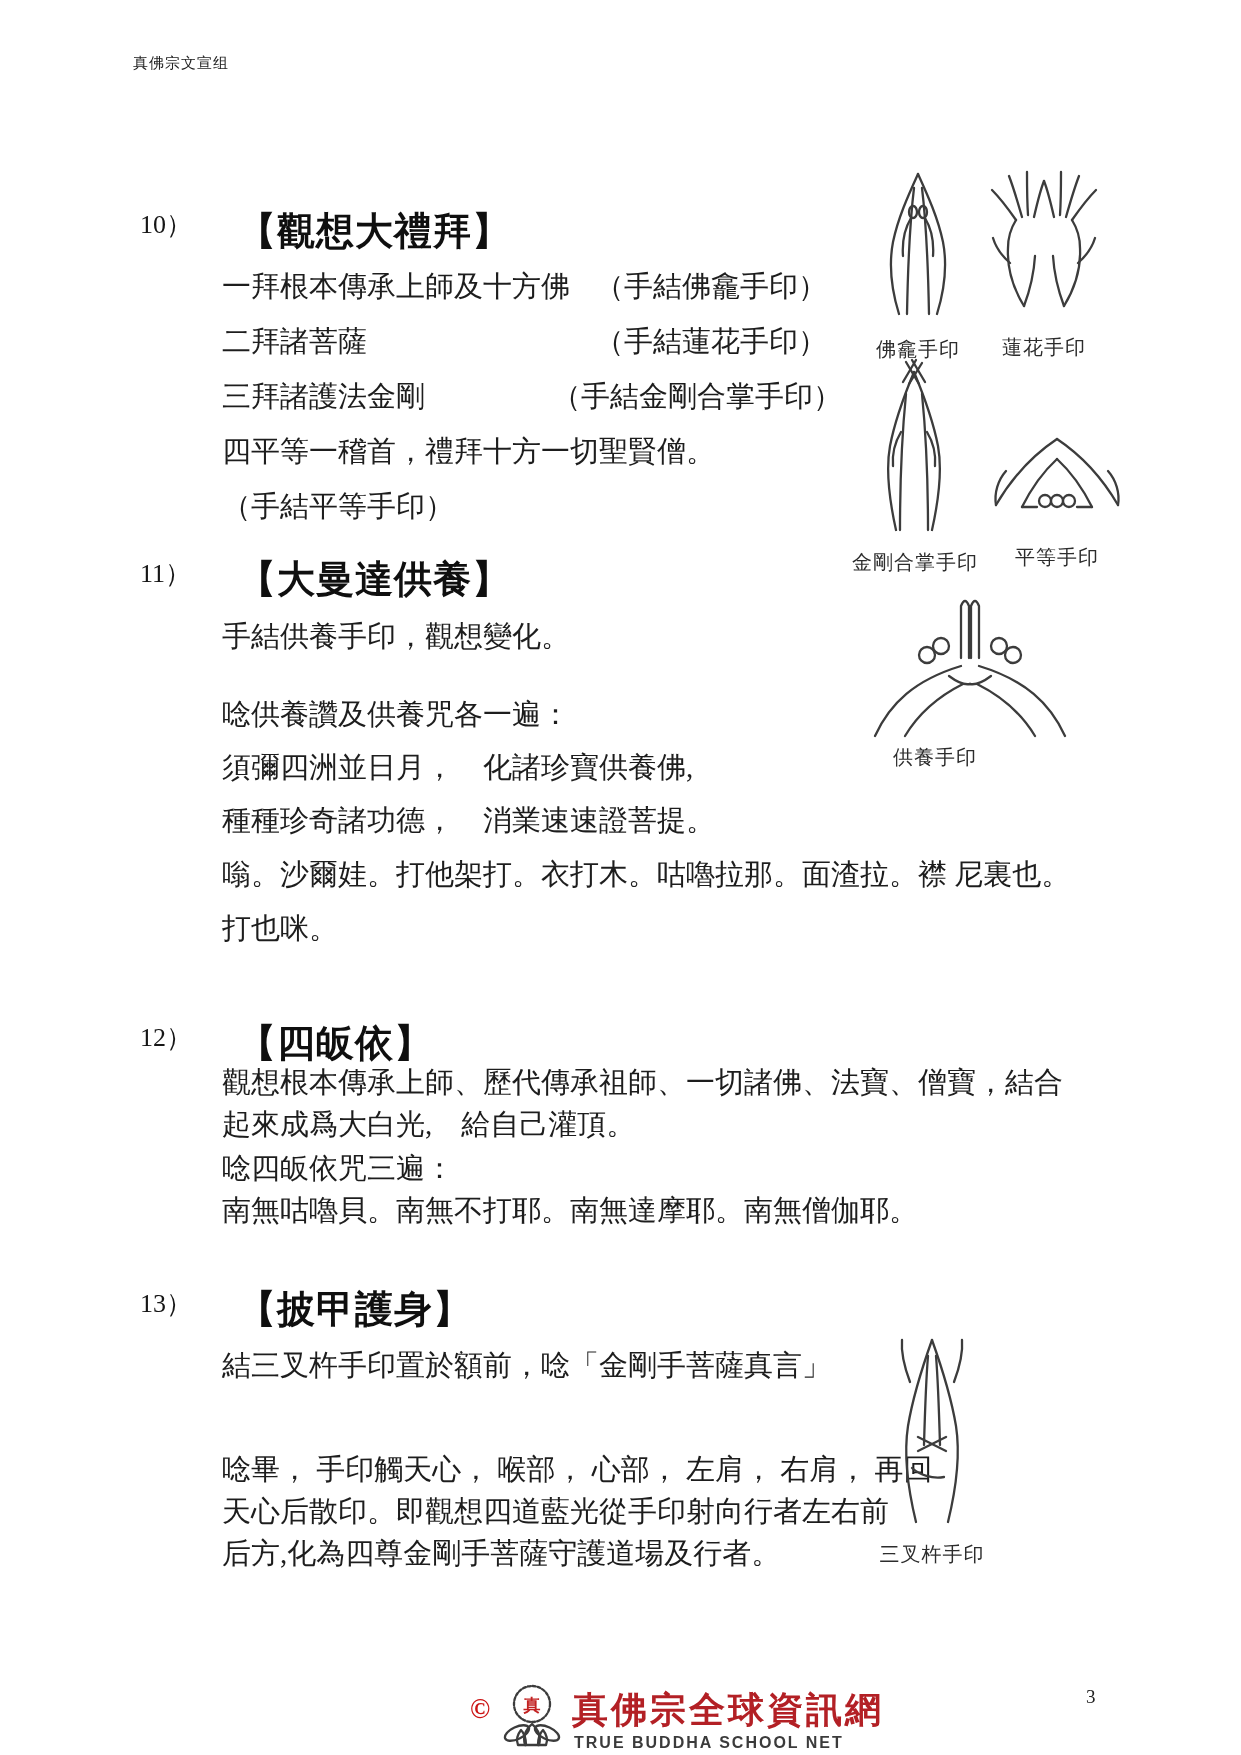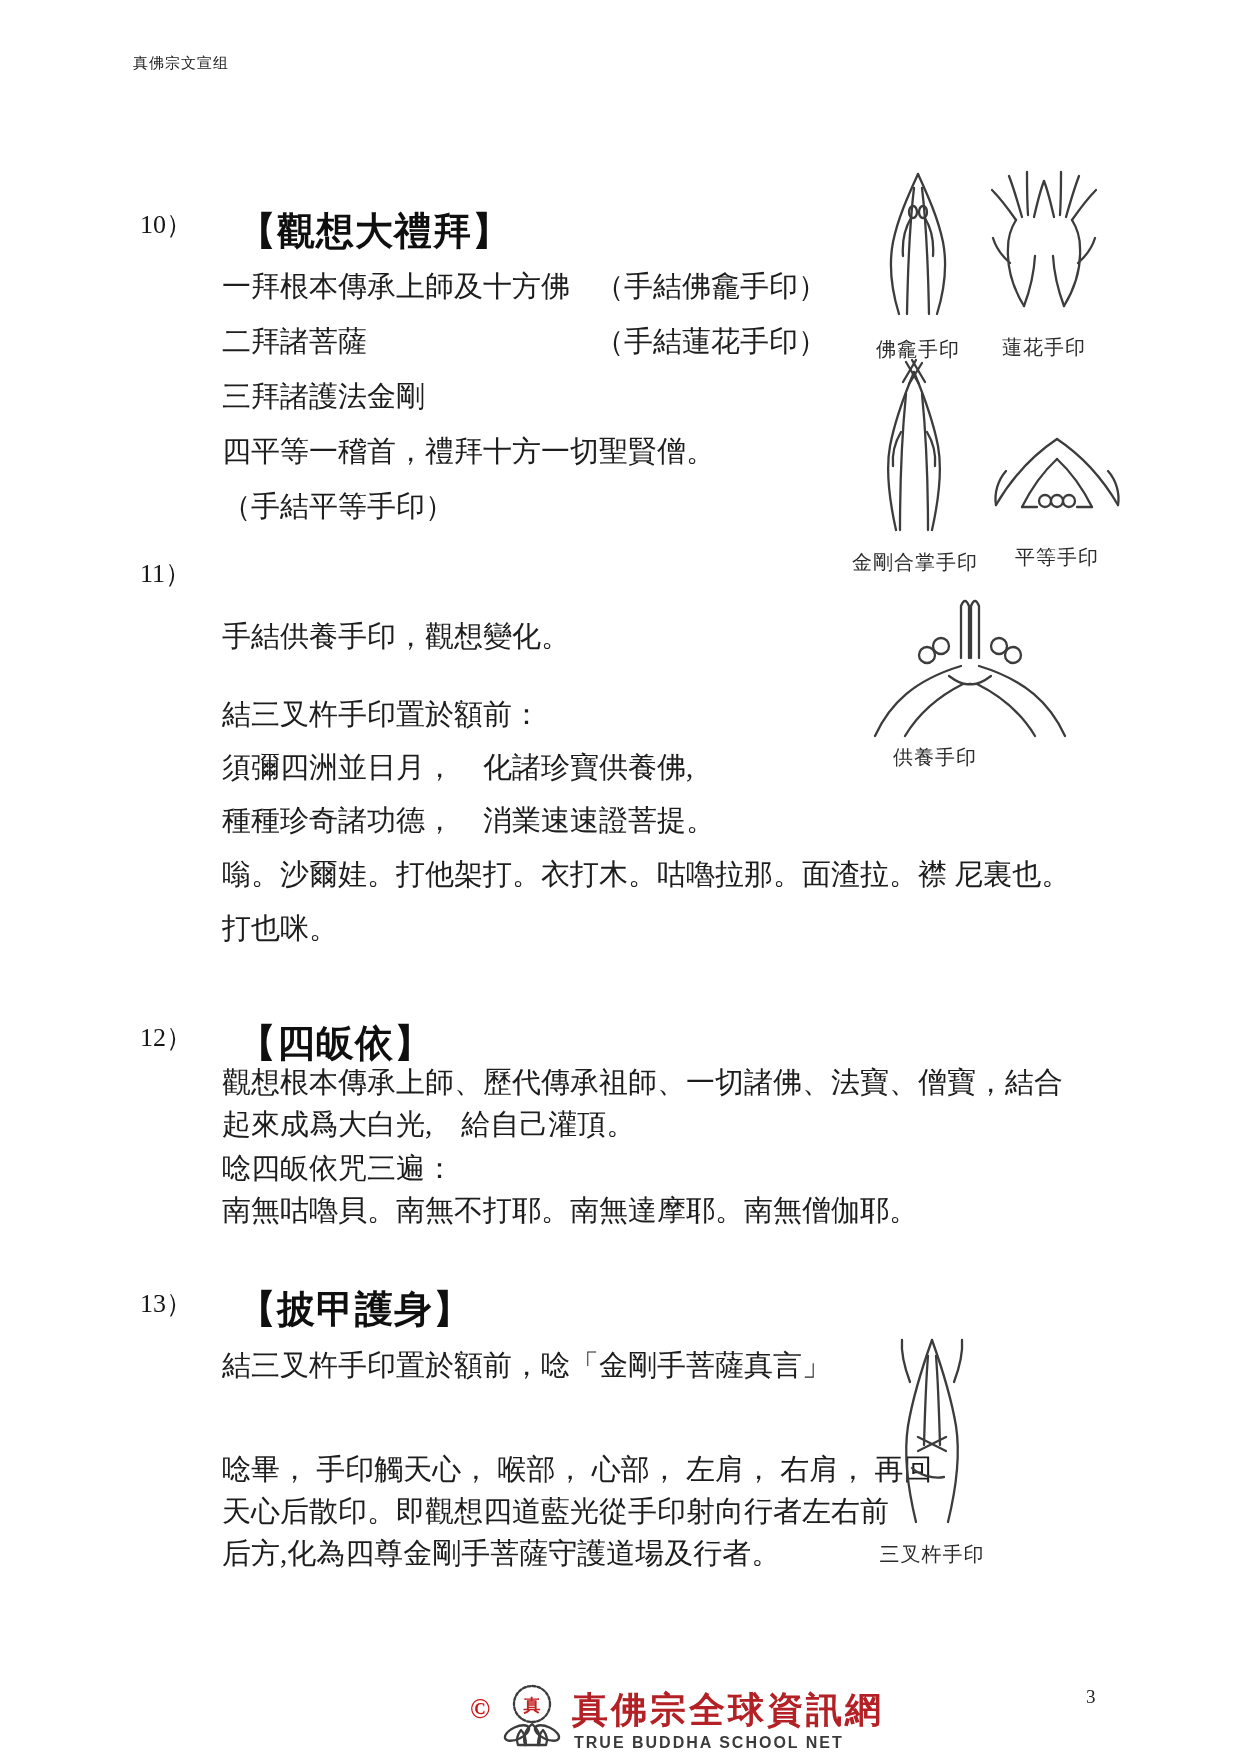--- a/index.html
+++ b/index.html
@@ -33,20 +33,21 @@
   <div class="org" style="left:133px; top:54px;">真佛宗文宣组</div>
 
   <div class="sec-num" style="left:140px; top:207px;">10）</div>
   <div class="sec-title" style="left:238px; top:206px;">【觀想大禮拜】</div>
 
   <span class="t" style="left:222px; top:268px;">一拜根本傳承上師及十方佛</span>
   <span class="t" style="left:595px; top:268px;">（手結佛龕手印）</span>
   <span class="t" style="left:222px; top:323px;">二拜諸菩薩</span>
   <span class="t" style="left:595px; top:323px;">（手結蓮花手印）</span>
   <span class="t" style="left:222px; top:378px;">三拜諸護法金剛</span>
+  <span class="t" style="left:552px; top:378px;">（手結金剛合掌手印）</span>
   <span class="t" style="left:222px; top:433px;">四平等一稽首，禮拜十方一切聖賢僧。</span>
   <span class="t" style="left:222px; top:488px;">（手結平等手印）</span>
 
   <div class="mudra" style="left:862px; top:166px;">
     <svg width="112" height="150" viewBox="0 0 112 150">
       <path d="M56 8 C46 30 36 52 31 76 C27 97 29 122 37 148"></path>
       <path d="M56 8 C66 30 76 52 81 76 C85 97 83 122 75 148"></path>
       <path d="M52 22 C48 55 46 95 45 148"></path>
       <path d="M60 22 C64 55 66 95 67 148"></path>
       <path d="M49 52 C43 62 40 76 41 90"></path>
@@ -108,23 +109,24 @@
       <circle cx="63" cy="98" r="6"></circle>
       <circle cx="75" cy="98" r="6"></circle>
       <circle cx="87" cy="98" r="6"></circle>
       <path d="M40 104 L55 104"></path>
       <path d="M95 104 L110 104"></path>
     </svg>
   </div>
   <div class="mlabel" style="left:997px; top:544px; width:120px;">平等手印</div>
 
   <div class="sec-num" style="left:140px; top:556px;">11）</div>
+  <div class="sec-title" style="left:238px; top:554px;">【大曼達供養】</div>
 
   <span class="t" style="left:222px; top:618px;">手結供養手印，觀想變化。</span>
-  <span class="t" style="left:222px; top:696px;">結三叉杵手印置於額前：</span>
+  <span class="t" style="left:222px; top:696px;">唸供養讚及供養咒各一遍：</span>
   <span class="t" style="left:222px; top:749px;">須彌四洲並日月，　化諸珍寶供養佛,</span>
   <span class="t" style="left:222px; top:802px;">種種珍奇諸功德，　消業速速證菩提。</span>
   <span class="t" style="left:222px; top:856px;">嗡。沙爾娃。打他架打。衣打木。咕嚕拉那。面渣拉。襟 尼裏也。</span>
   <span class="t" style="left:222px; top:910px;">打也咪。</span>
 
   <div class="mudra" style="left:845px; top:588px;">
     <svg width="250" height="150" viewBox="0 0 250 150">
       <path d="M116 70 L116 18 Q120 8 124 18 L124 70"></path>
       <path d="M126 70 L126 18 Q130 8 134 18 L134 70"></path>
       <path d="M30 148 C45 115 70 92 116 78"></path>

